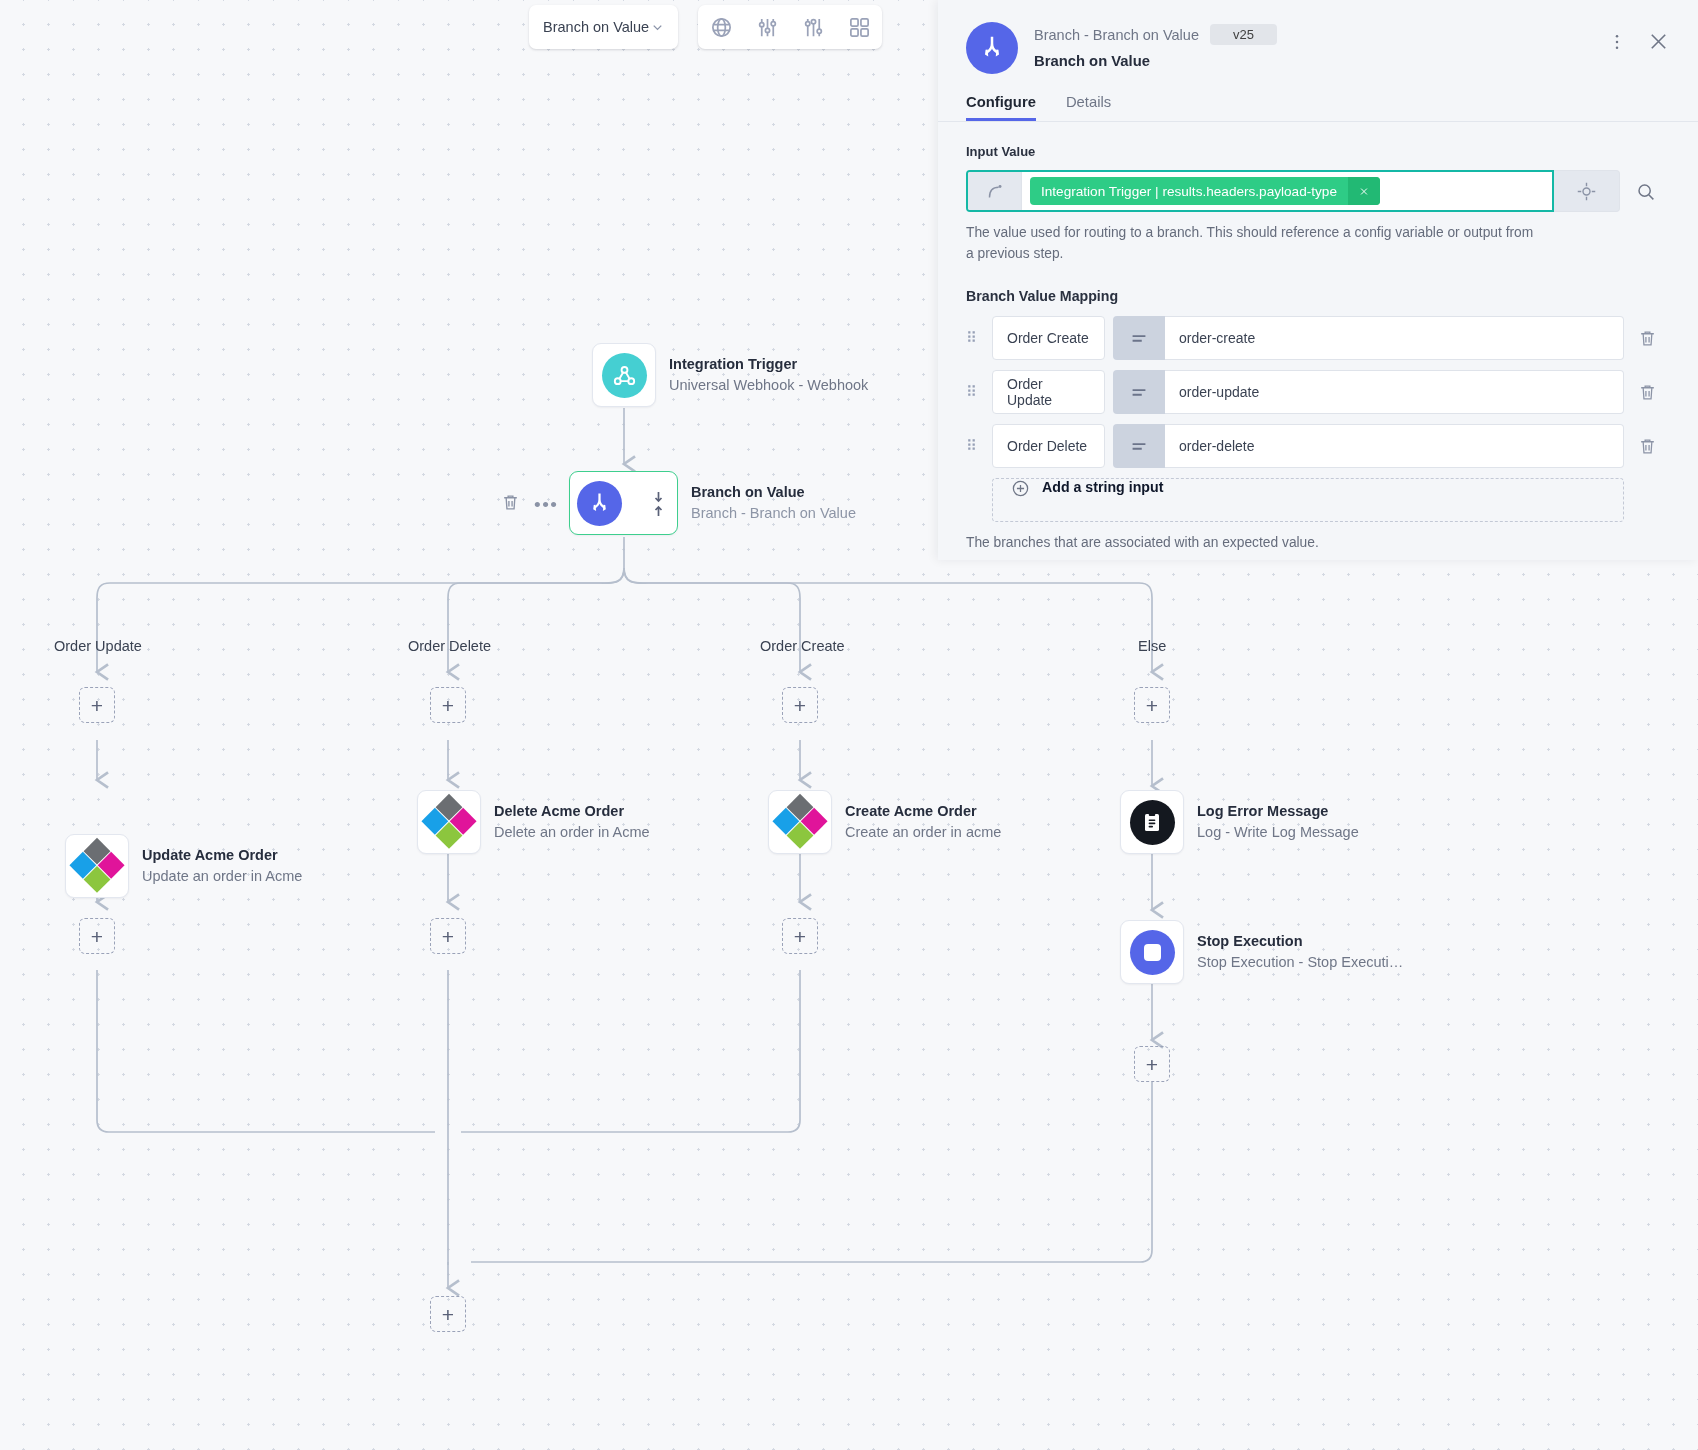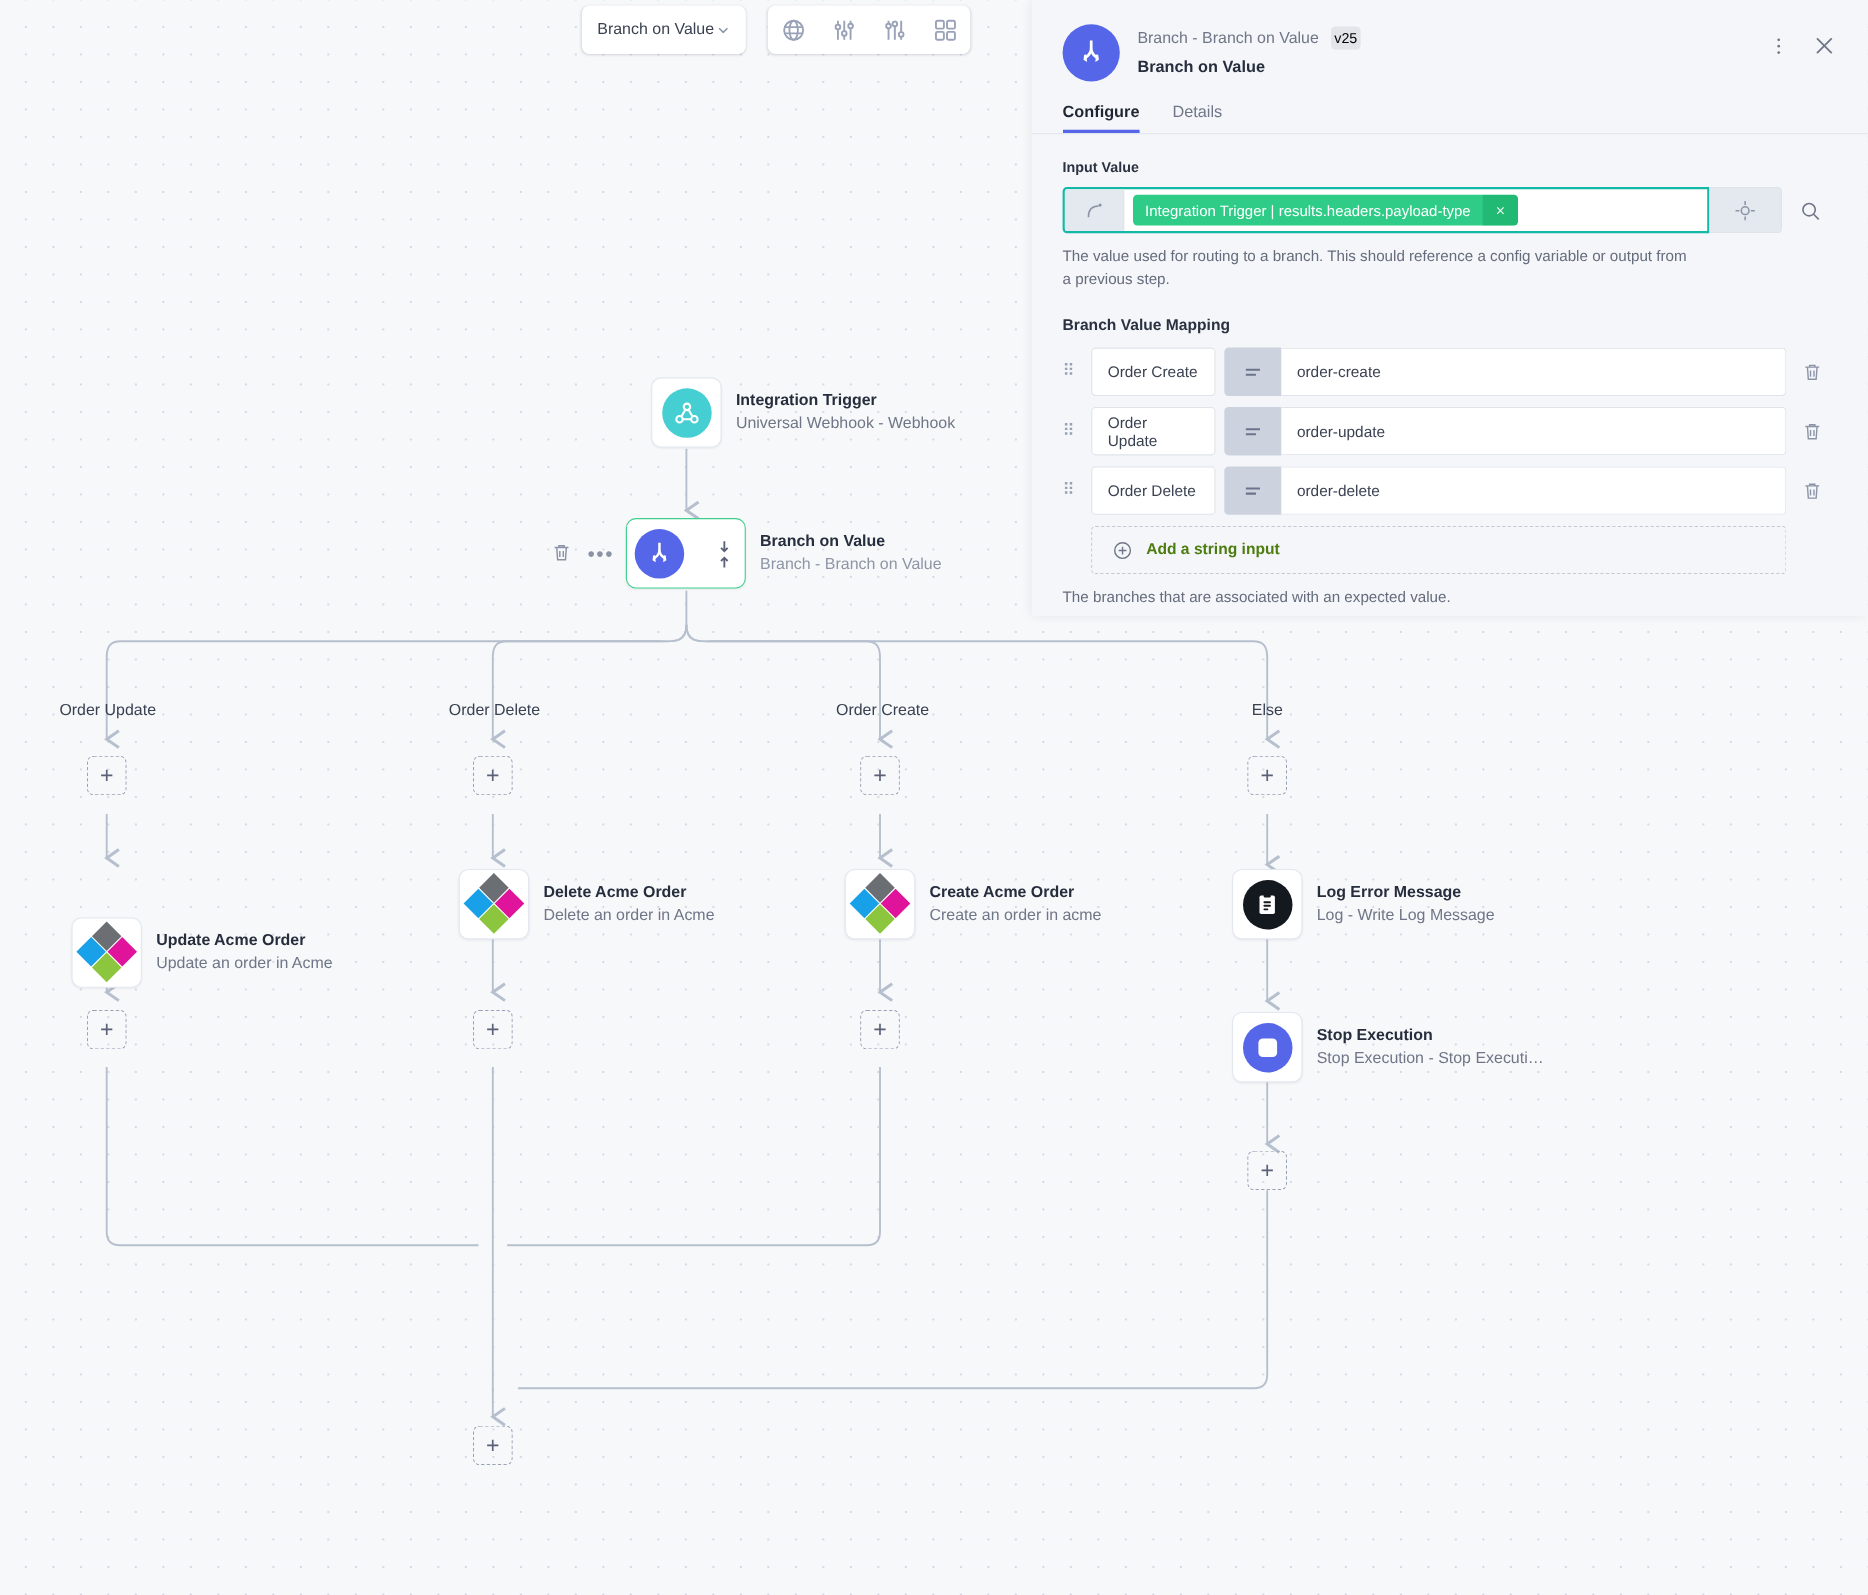--- a/index.html
+++ b/index.html
@@ -105,22 +105,22 @@
   }
   .panel-head { padding: 22px 28px 0 28px; display:flex; align-items:flex-start; }
   .panel-avatar {
     width: 52px; height: 52px; border-radius: 50%; background:#5566e8;
     display:flex; align-items:center; justify-content:center; flex:0 0 auto;
   }
   .panel-titles { margin-left: 16px; padding-top: 2px; flex:1; }
   .panel-kicker { display:flex; align-items:center; gap: 11px; }
   .panel-kicker-text { font-size: 14.5px; color:#6f7687; }
   .version-badge {
-    background:#e2e5ea; color:#000000; font-size: 13px;
-    padding: 3px 3px; border-radius: 4px;
+    background:#e2e5ea; color:#404040; font-size: 13px;
+    padding: 3px 23px; border-radius: 4px;
   }
   .panel-name { font-size: 14.8px; font-weight: bold; color:#262d3d; margin-top: 8px; }
   .panel-actions { display:flex; align-items:center; gap: 20px; padding-top: 8px; color:#6f7687; }
   .panel-actions div { cursor:pointer; }
 
   .tabs { display:flex; gap: 30px; padding: 20px 28px 0 28px; }
   .tab { font-size: 14.8px; color:#6f7687; padding-bottom: 11px; cursor:pointer; }
   .tab.active { color:#1f2633; font-weight:bold; box-shadow: inset 0 -3px 0 #5566e8; }
   .tabs-rule { height:1px; background:#e2e6ed; margin: 0 0 0 0; }
 
@@ -174,22 +174,22 @@
   .map-val {
     flex:1; height:44px; background:#fff; border:1px solid #dfe3ea; border-left:none;
     border-radius:0 4px 4px 0; display:flex; align-items:center; padding: 0 14px;
     font-size:14px; color:#3a4252;
   }
   .map-del { width: 46px; display:flex; align-items:center; justify-content:center; color:#8b93a6; cursor:pointer; }
 
   .add-input {
     margin-left: 26px; margin-right: 46px; height: 44px;
     border:1.4px dashed #c3c9d6; border-radius:4px; background:transparent;
-    display:flex; align-items:center; padding: 0 18px; gap: 12px;
-    font-size:14.2px; font-weight:bold; color:#4d7c0f; cursor:pointer;
+    display:flex; align-items:flex-start; padding: 0 18px; gap: 12px;
+    font-size:14.2px; font-weight:bold; color:#0f172a; cursor:pointer;
   }
   .add-input .pl { color:#6f7687; display:flex; }
   .map-helper { font-size:13.8px; color:#656c7c; margin-top: 13px; }
 </style>
 </head>
 <body>
 
 <div id="root">
 
   <div class="canvas"></div>

